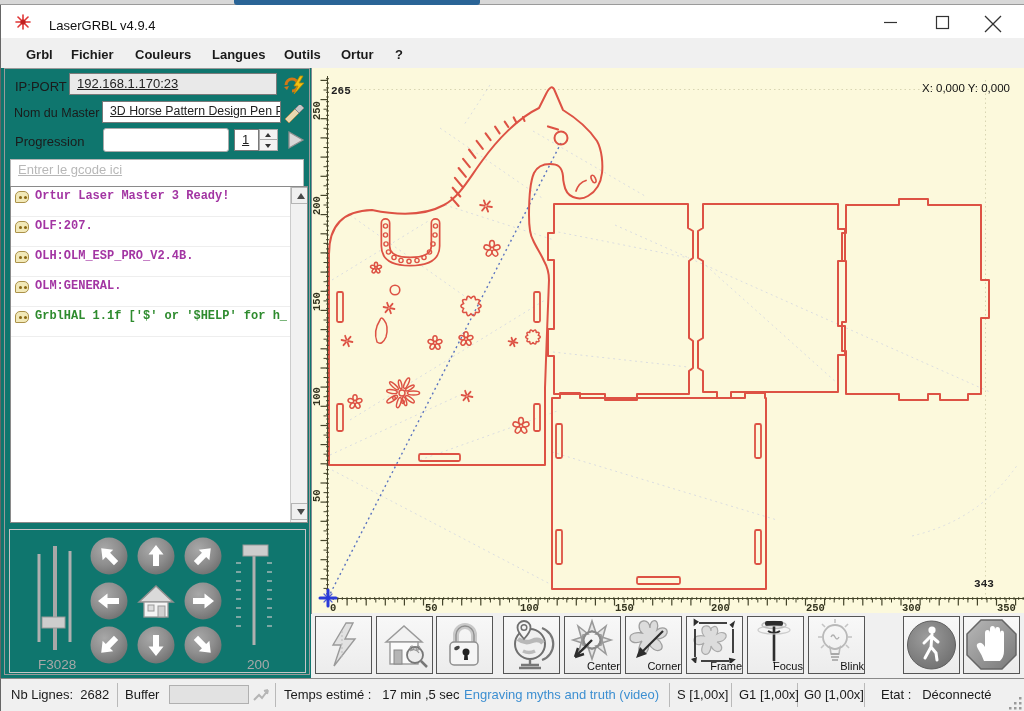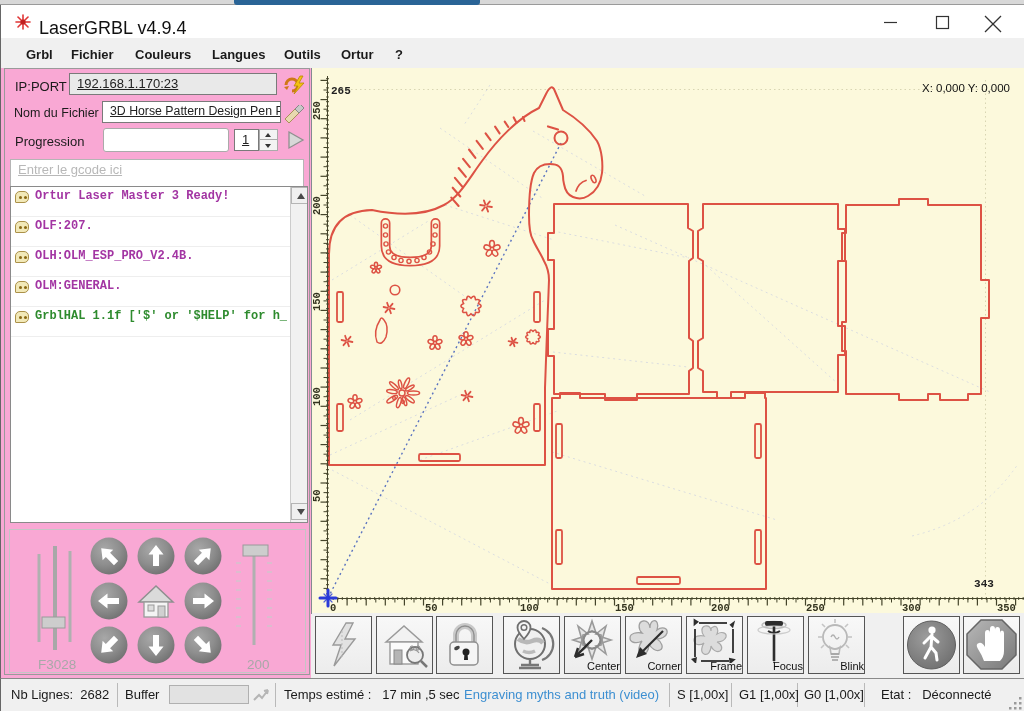--- a/index.html
+++ b/index.html
@@ -3,26 +3,26 @@
 <style>
 * { margin:0; padding:0; box-sizing:border-box; }
 html,body { width:1024px; height:711px; overflow:hidden; font-family:"Liberation Sans", sans-serif; background:#f0f0f0; }
 #win { position:absolute; left:0; top:0; width:1024px; height:711px; }
 .abs { position:absolute; }
 
 #strip { left:0; top:0; width:1024px; height:5px; background:#d8d8d8; border-bottom:1.5px solid #9a9a9a; }
 #bluetab { left:234px; top:0; width:246px; height:5px; background:#2a6496; border-radius:0 0 3px 3px; }
 
 #titlebar { left:0; top:5px; width:1024px; height:33px; background:#ffffff; border-left:1px solid #666; }
-#title { left:38px; top:13px; font-size:18px; color:#111; }
+#title { left:48px; top:13px; font-size:13px; color:#111; }
 
 #menubar { left:0; top:38px; width:1024px; height:30px; background:#f0f0f0; border-left:1px solid #666; }
 .menuitem { position:absolute; top:9px; font-size:13px; font-weight:600; color:#1a1a1a; }
 
-#leftpanel { left:0; top:68px; width:311px; height:610px; background:#f9a8d4; border-left:1px solid #666; }
+#leftpanel { left:0; top:68px; width:311px; height:610px; background:#0f766e; border-left:1px solid #666; }
 .lbl { position:absolute; font-size:13px; color:#1b1b1b; }
 .field { position:absolute; background:#fff; border:1px solid #7a7a7a; font-size:13px; color:#222; padding:2px 7px;text-decoration:underline; }
 
 #console { left:9px; top:118px; width:298px; height:337px; background:#fff; border:1px solid #8a8a8a; overflow:hidden; }
 .cline { position:relative; height:30px; line-height:19.3px; font-family:"Liberation Mono", monospace; font-size:12px; font-weight:bold; border-bottom:1px solid #eee; white-space:pre; padding-left:24px; }
 .bub { position:absolute; left:4px; top:3.5px; width:14px; height:12px; background:#f2e9b8; border:1px solid #ab9148; border-radius:5px 5px 5px 1px; }
 .bub:after { content:""; position:absolute; left:3px; top:4px; width:3px; height:3px; border-radius:50%; background:#8b6914; box-shadow:5px 0 0 #8b6914; }
 #sbar { left:279px; top:0px; width:18px; height:335px; background:#f1f1f1; border-left:1px solid #ccc; }
 .sbtn { position:absolute; left:0; width:18px; height:17px; background:#f0f0f0; border:1px solid #b5b5b5; }
 .tri { position:absolute; left:4.5px; width:0; height:0; border-left:4px solid transparent; border-right:4px solid transparent; }
@@ -73,21 +73,21 @@
 
   <div class="abs" id="leftpanel">
     <div class="abs" style="left:3px;top:0;width:306px;height:607px;border:1px solid #9a9a9a;"></div>
     <div class="lbl" style="left:14px;top:11px">IP:PORT</div>
     <div class="field" style="left:68px;top:5px;width:208px;height:22px;background:#e9e9e9;">192.168.1.170:23</div>
     <svg class="abs" style="left:279px;top:7px" width="28" height="20" viewBox="0 0 28 20">
       <path d="M6,10 a6,6 0 1 1 6,6" fill="none" stroke="#d07818" stroke-width="3"></path>
       <path d="M4,12 l5,-1 -2,4 z" fill="#d07818"></path>
       <path d="M20,1 L14,11 L18,11 L14,19 L24,8 L19,8 L23,1 Z" fill="#f4c012" stroke="#b88a00" stroke-width="0.8"></path>
     </svg>
-    <div class="lbl" style="left:13px;top:38px;font-size:12.5px">Nom du Fichier</div>
+    <div class="lbl" style="left:13px;top:38px;font-size:12.5px">Nom du Master</div>
     <div class="field" style="left:101px;top:33px;width:179px;height:22px;overflow:hidden;white-space:nowrap;font-size:12.3px;">3D Horse Pattern Design Pen P</div>
     <svg class="abs" style="left:282px;top:37px" width="26" height="18" viewBox="0 0 26 18">
       <path d="M2,14 L12,4 L16,8 L6,18 Z" fill="#e8d8b0" stroke="#a89058" stroke-width="1"></path>
       <path d="M12,4 L17,-1 L21,3 L16,8 Z" fill="#c8c8c8" stroke="#888" stroke-width="1"></path>
     </svg>
     <div class="lbl" style="left:14px;top:66px">Progression</div>
     <div class="field" style="left:102px;top:60px;width:126px;height:24px;border-radius:3px;border-color:#aaa;"></div>
     <div class="field" style="left:233px;top:61px;width:25px;height:22px;">1</div>
     <div class="abs" style="left:258px;top:61px;width:19px;height:22px;">
       <div style="position:relative;height:11px;background:#f3f3f3;border:1px solid #aaa;">

